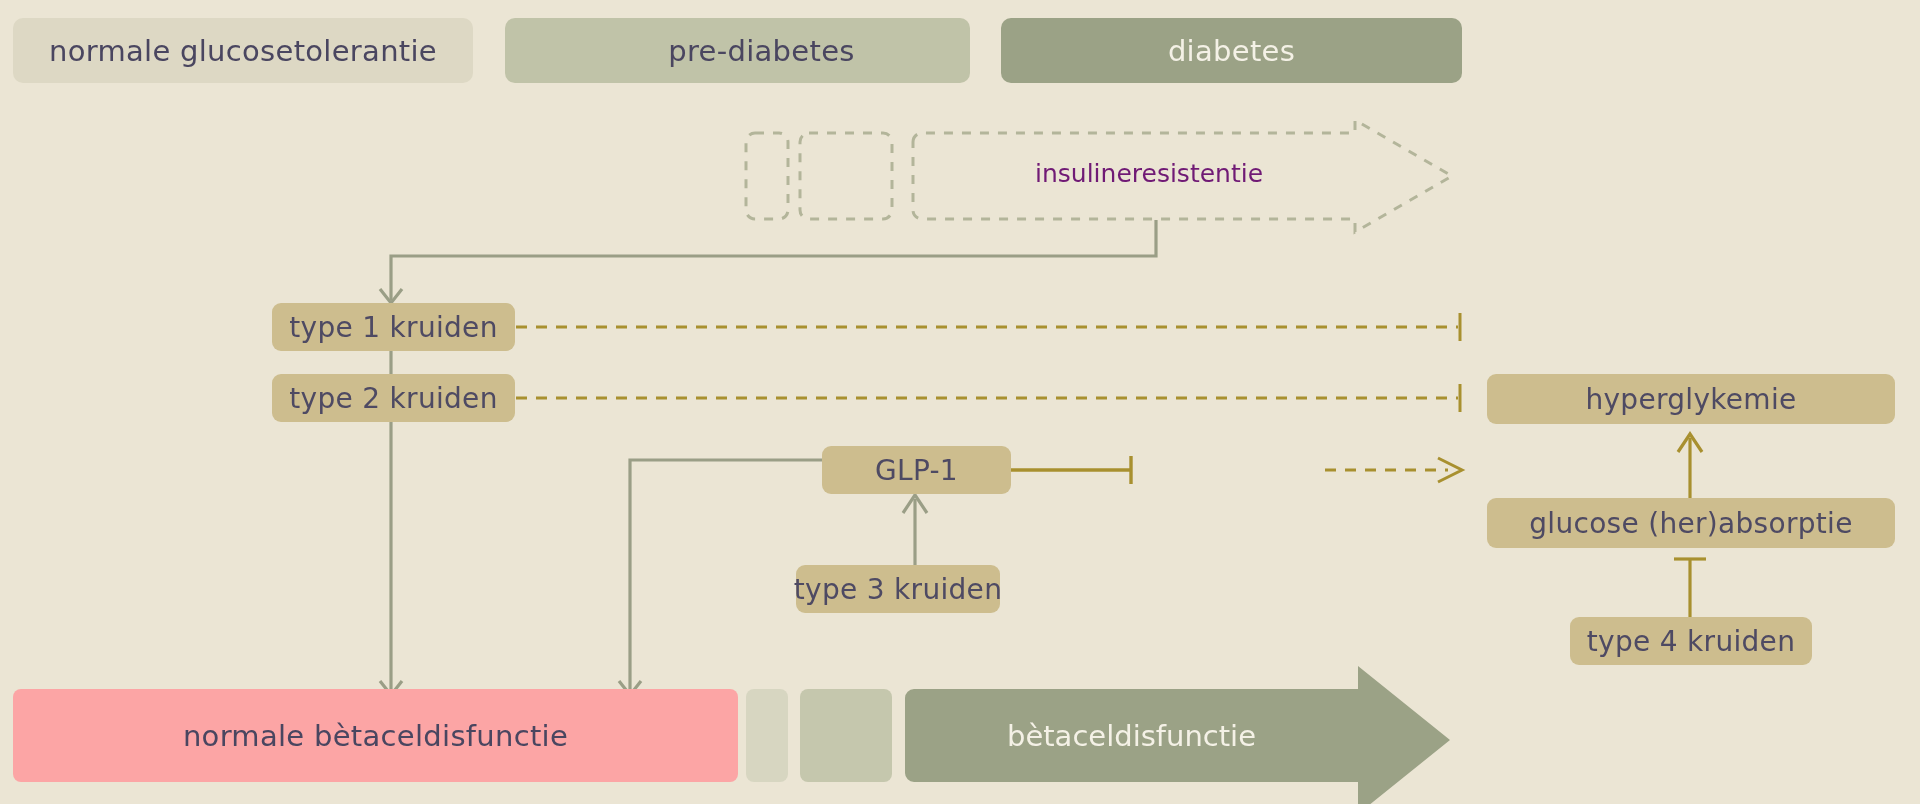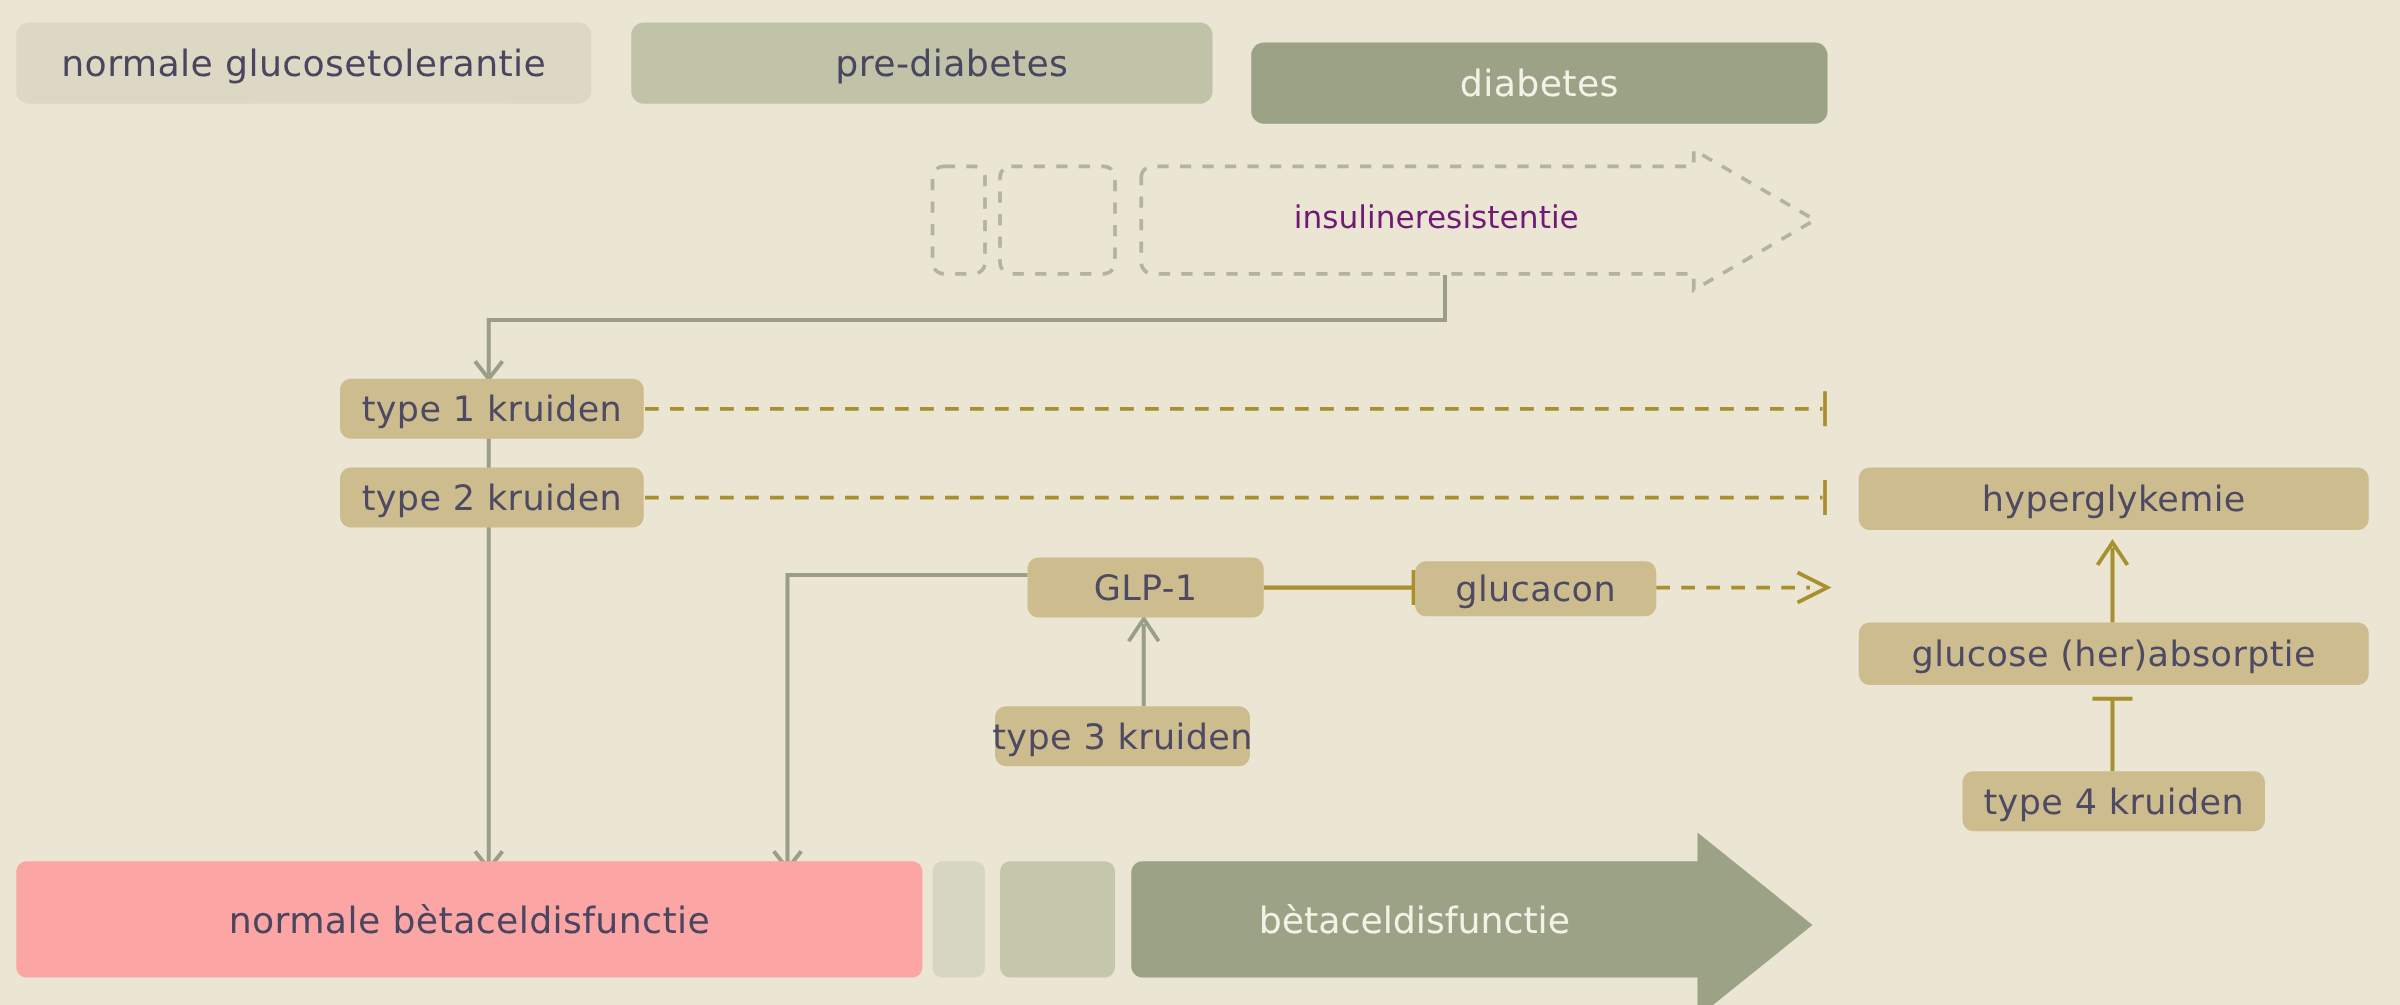--- a/index.html
+++ b/index.html
@@ -54,21 +54,21 @@
 <div id="stage">
 
   <div class="box stage-bar stage-normal" style="left:13px;top:18px;width:460px;height:65px;">
     <span>normale glucosetolerantie</span>
   </div>
 
   <div class="box stage-bar stage-pre" style="left:505px;top:18px;width:465px;height:65px;">
     <span>pre-diabetes</span>
   </div>
 
-  <div class="box stage-bar stage-diab" style="left:1001px;top:18px;width:461px;height:65px;margin-top:16px;">
+  <div class="box stage-bar stage-diab" style="left:1001px;top:18px;width:461px;height:65px;">
     <span>diabetes</span>
   </div>
 
   <svg class="layer" viewBox="0 0 1920 804">
 
     <g fill="none" stroke="#b3b59a" stroke-width="3" stroke-dasharray="9 9">
       <rect x="746" y="133" width="42" height="86" rx="9"></rect>
       <rect x="800" y="133" width="92" height="86" rx="9"></rect>
       <path d="M 913 142
                a 9 9 0 0 1 9 -9
@@ -151,23 +151,20 @@
   </div>
 
   <div class="box node" style="left:272px;top:374px;width:243px;height:48px;">
     <span>type 2 kruiden</span>
   </div>
 
   <div class="box node" style="left:822px;top:446px;width:189px;height:48px;">
     <span>GLP-1</span>
   </div>
 
-  <div class="box node" style="left:1132px;top:449px;width:193px;height:44px;">
-    <span>glucacon</span>
-  </div>
 
   <div class="box node" style="left:796px;top:565px;width:204px;height:48px;">
     <span>type 3 kruiden</span>
   </div>
 
   <div class="box node" style="left:1487px;top:374px;width:408px;height:50px;">
     <span>hyperglykemie</span>
   </div>
 
   <div class="box node" style="left:1487px;top:498px;width:408px;height:50px;">

